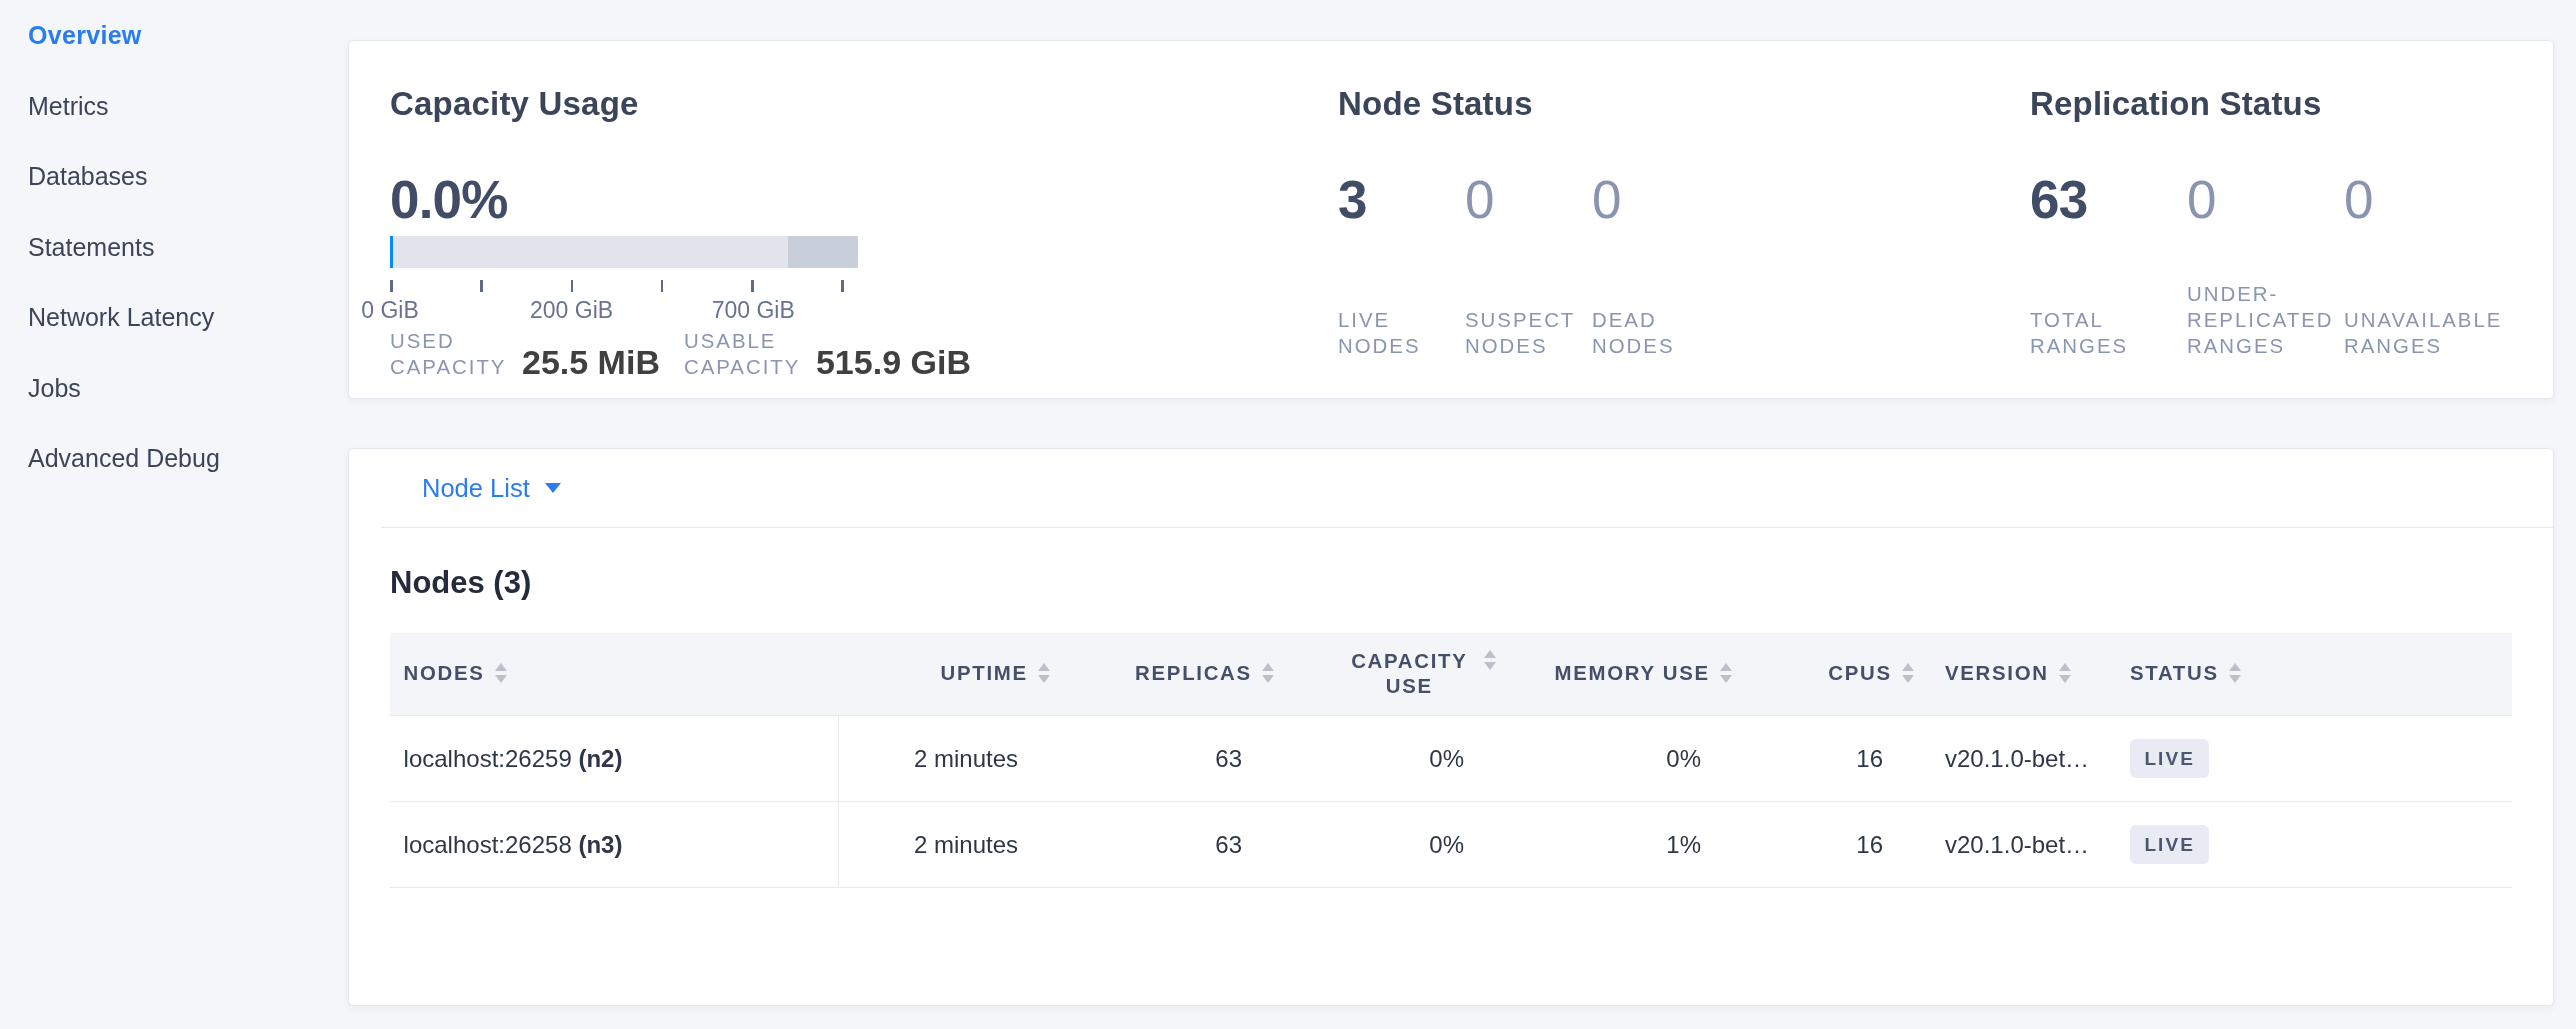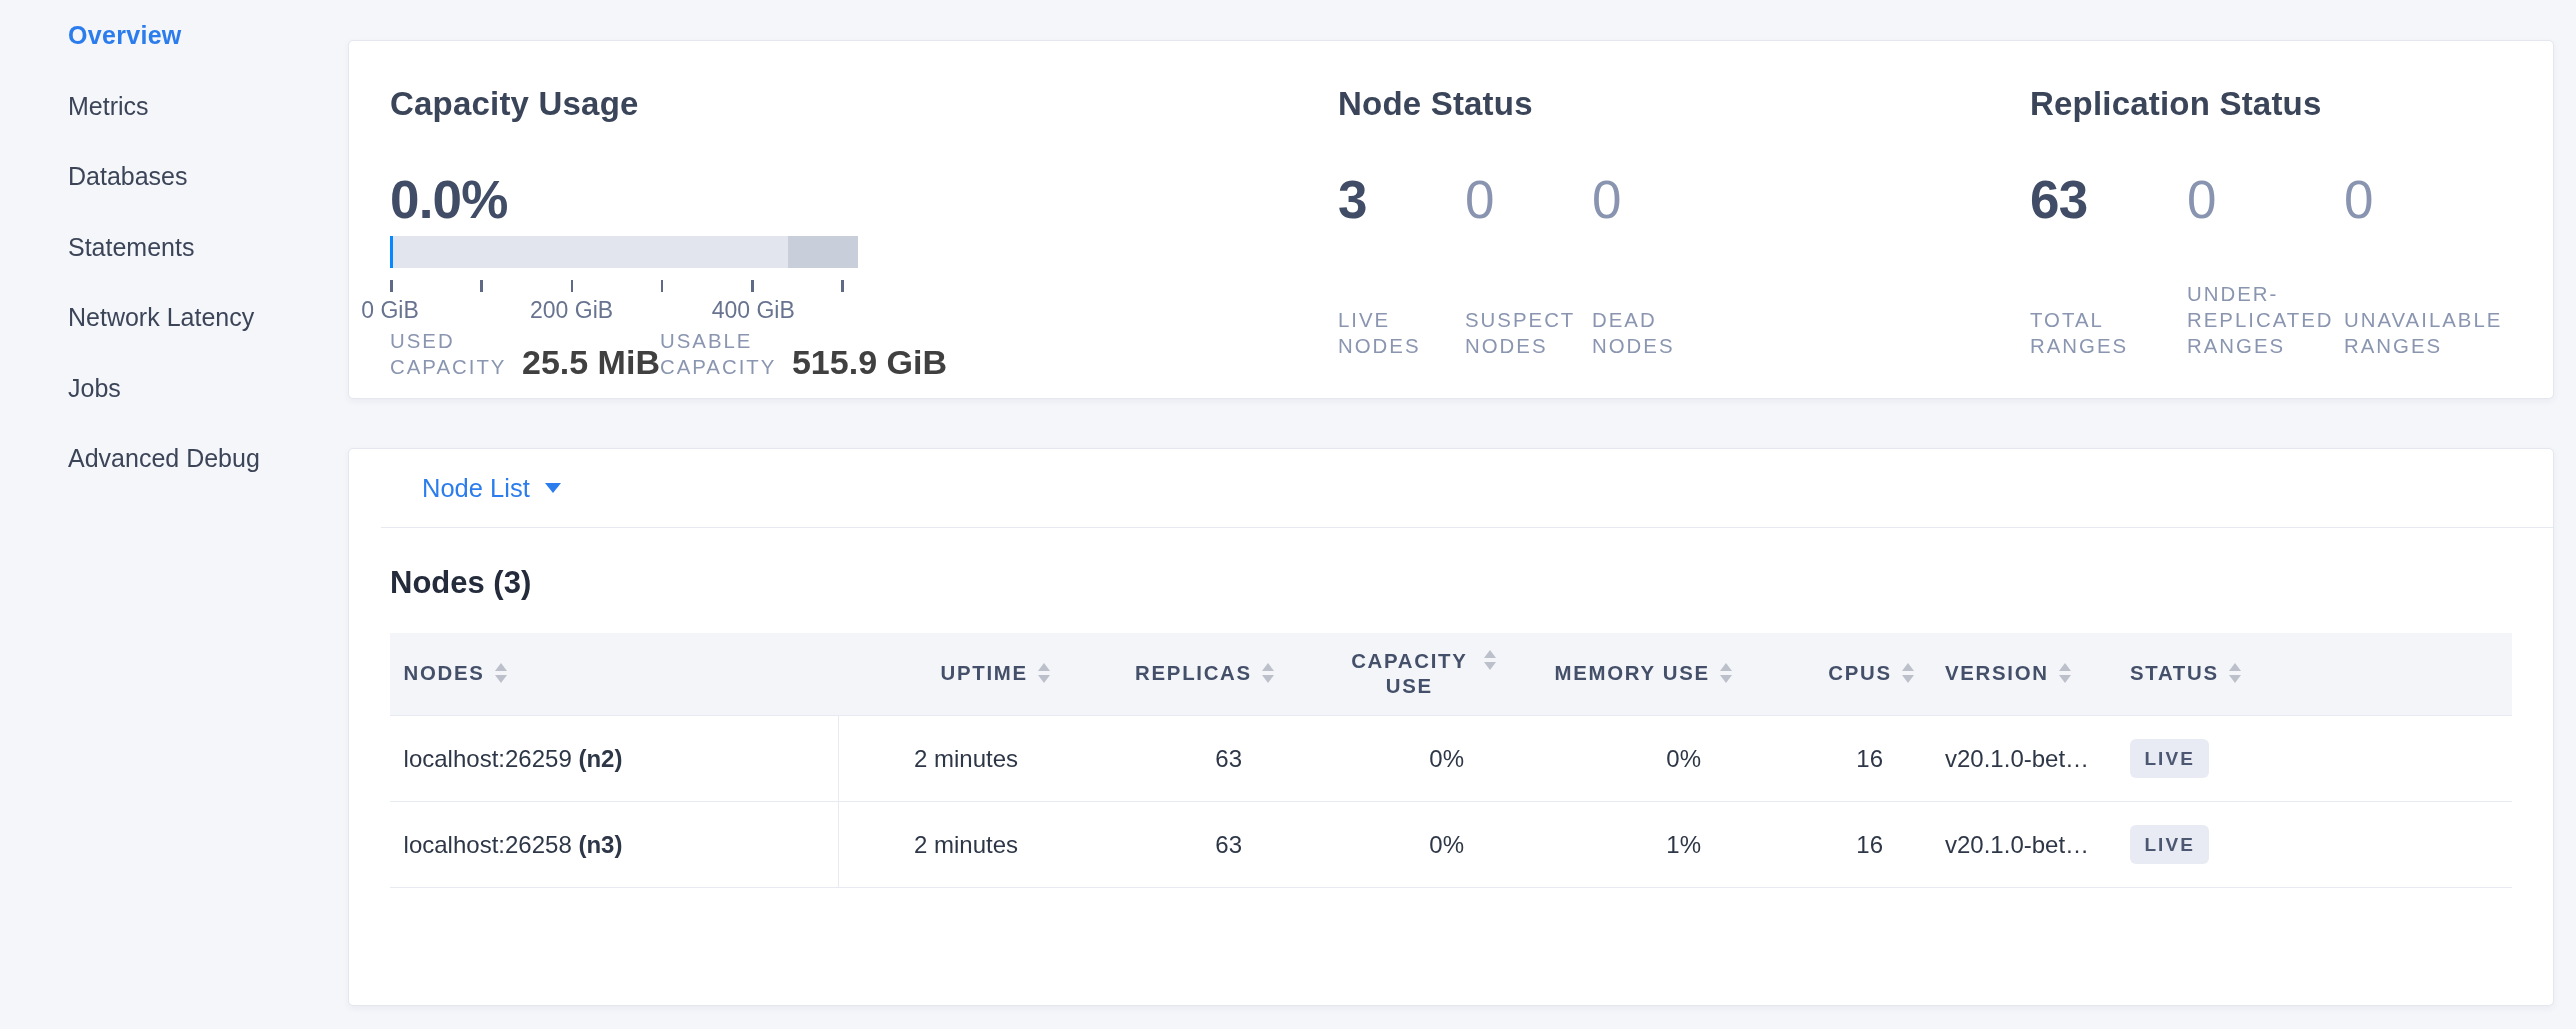--- a/index.html
+++ b/index.html
@@ -5,21 +5,21 @@
   html,body{
     margin:0;padding:0;
     width:2576px;height:1030px;
     background:#f4f6fa;
     font-family:"Liberation Sans","DejaVu Sans",sans-serif;
     overflow:hidden;
   }
   .app{position:relative;width:2576px;height:1030px;}
 
   
-  .sidebar{position:absolute;left:0;top:0;width:348px;height:100%;margin-left:40px;}
+  .sidebar{position:absolute;left:0;top:0;width:348px;height:100%;}
   .nav{display:block;padding-top:23px;}
   .nav-item{
     display:block;margin:0 0 45px 28px;
     font-size:25px;line-height:25.5px;
     color:#3c4558;text-decoration:none;cursor:pointer;
   }
   .nav-item.active{color:#2b7cec;font-weight:700;letter-spacing:0.3px;}
 
   
   .content{position:absolute;left:348px;top:0;width:2206px;}
@@ -61,21 +61,21 @@
 
   .cap-stats{margin-top:auto;display:flex;align-items:flex-end;}
   .cap-label{
     width:127px;font-size:20.4px;line-height:26px;letter-spacing:2px;
     color:#8a95b0;
   }
   .cap-value{
     font-size:34px;font-weight:600;line-height:36px;color:#404040;
     margin-left:5px;white-space:nowrap;
   }
-  .cap-label.second{}
+  .cap-label.second{margin-left:24px;}
 
   .stats-grid{display:flex;flex:1;}
   .stat{display:flex;flex-direction:column;width:127px;}
   .col-repl .stat{width:157px;}
   .num{margin-top:49px;font-size:53px;line-height:54px;letter-spacing:-0.8px;}
   .num.strong{color:#414d66;font-weight:600;}
   .num.muted{color:#8995b0;font-weight:400;}
   .stat-label{
     margin-top:auto;font-size:20.4px;line-height:26px;letter-spacing:2px;
     color:#8a95b0;max-width:127px;
@@ -167,21 +167,21 @@
               <span class="tick"></span>
               <span class="tick"></span>
               <span class="tick"></span>
               <span class="tick"></span>
               <span class="tick"></span>
               <span class="tick"></span>
             </div>
             <div class="tick-labels">
               <span class="tl-0">0 GiB</span>
               <span class="tl-1">200 GiB</span>
-              <span class="tl-2">400 GiB</span>
+              <span class="tl-2">700 GiB</span>
             </div>
           </div>
         </div>
         <div class="cap-stats">
           <div class="cap-label">USED CAPACITY</div>
           <div class="cap-value">25.5 MiB</div>
           <div class="cap-label second">USABLE CAPACITY</div>
           <div class="cap-value">515.9 GiB</div>
         </div>
       </div>

